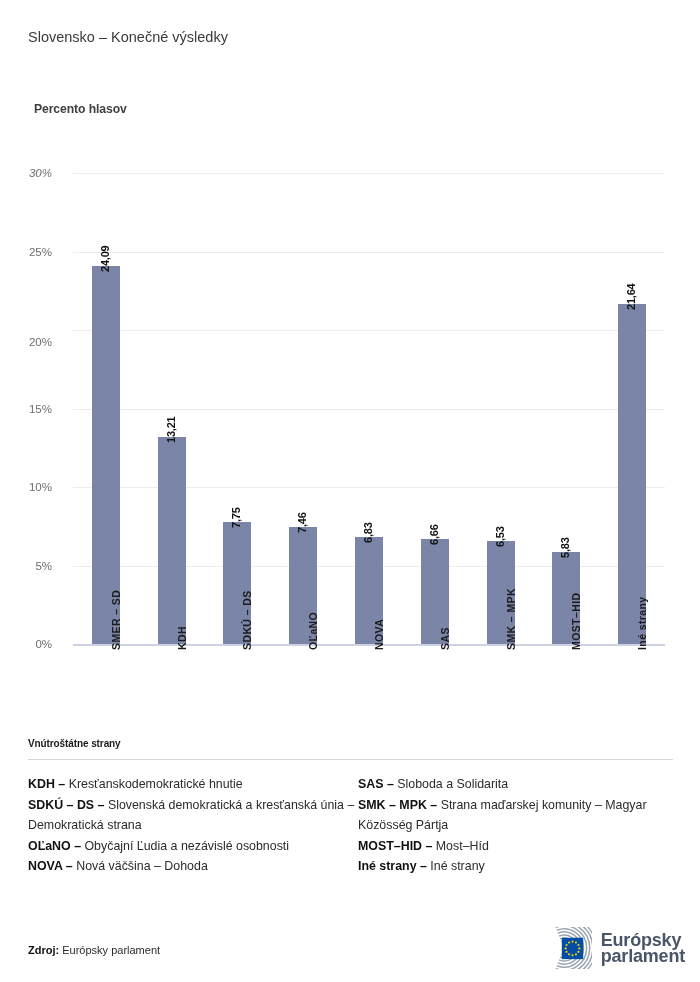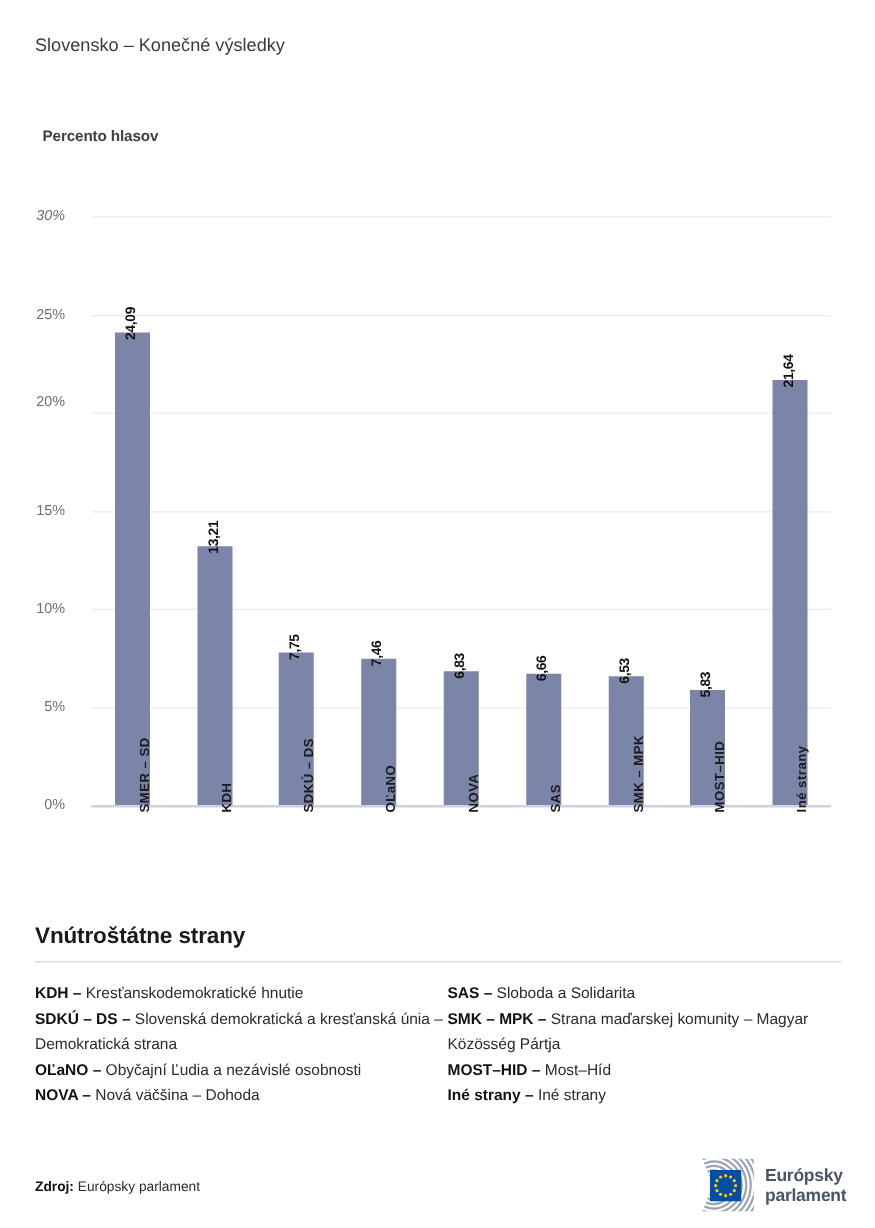--- a/index.html
+++ b/index.html
@@ -105,21 +105,21 @@
   }
 
   
   #legend {
     position: absolute;
     left: 28px;
     top: 738px;
     width: 645px;
   }
   #legend-title {
-    font-size: 18px;
+    font-size: 10px;
     font-weight: bold;
     color: #1a1a1a;
     letter-spacing: -0.1px;
     margin: 0;
   }
   #legend-divider {
     margin-top: 10px;
     height: 1px;
     background: #d6d6d6;
     width: 645px;
@@ -153,21 +153,21 @@
     position: absolute;
     left: 525px;
     top: 925px;
     width: 160px;
     height: 46px;
     display: flex;
     align-items: center;
   }
   #ep-logo-text {
     margin-left: 9px;
-    font-size: 14px;
+    font-size: 18px;
     font-weight: bold;
     line-height: 16px;
     color: #4a5568;
     letter-spacing: -0.2px;
   }
 </style>
 </head>
 <body>
 
 <div id="header">
@@ -181,21 +181,21 @@
       <div class="gridline" style="top: 101.5px;"></div>
       <div class="gridline" style="top: 180px;"></div>
       <div class="gridline" style="top: 258.5px;"></div>
       <div class="gridline" style="top: 337px;"></div>
       <div class="gridline" style="top: 415.5px;"></div>
       <div class="gridline zero" style="top: 494px;"></div>
     </div>
   <div id="ylabels-layer">
       <div class="ytick-label" style="top: 17px; font-style: italic;">30%</div>
       <div class="ytick-label" style="top: 95.5px;">25%</div>
-      <div class="ytick-label" style="top: 166px; margin-left: 20px;">20%</div>
+      <div class="ytick-label" style="top: 186px; margin-left: 20px;">20%</div>
       <div class="ytick-label" style="top: 252.5px;">15%</div>
       <div class="ytick-label" style="top: 331px;">10%</div>
       <div class="ytick-label" style="top: 409.5px;">5%</div>
       <div class="ytick-label" style="top: 488px;">0%</div>
     </div>
   <div id="bars-layer">
       <div class="bar" title="SMER – SD 24,09" style="left: 92px; top: 115.787px; height: 378.213px; background: rgb(123, 133, 168);"></div>
       <div class="bar-value" style="left: 111px; top: 109.787px;">24,09</div>
       <div class="bar" title="KDH 13,21" style="left: 158px; top: 286.603px; height: 207.397px; background: rgb(123, 133, 168);"></div>
       <div class="bar-value" style="left: 177px; top: 280.603px;">13,21</div>

